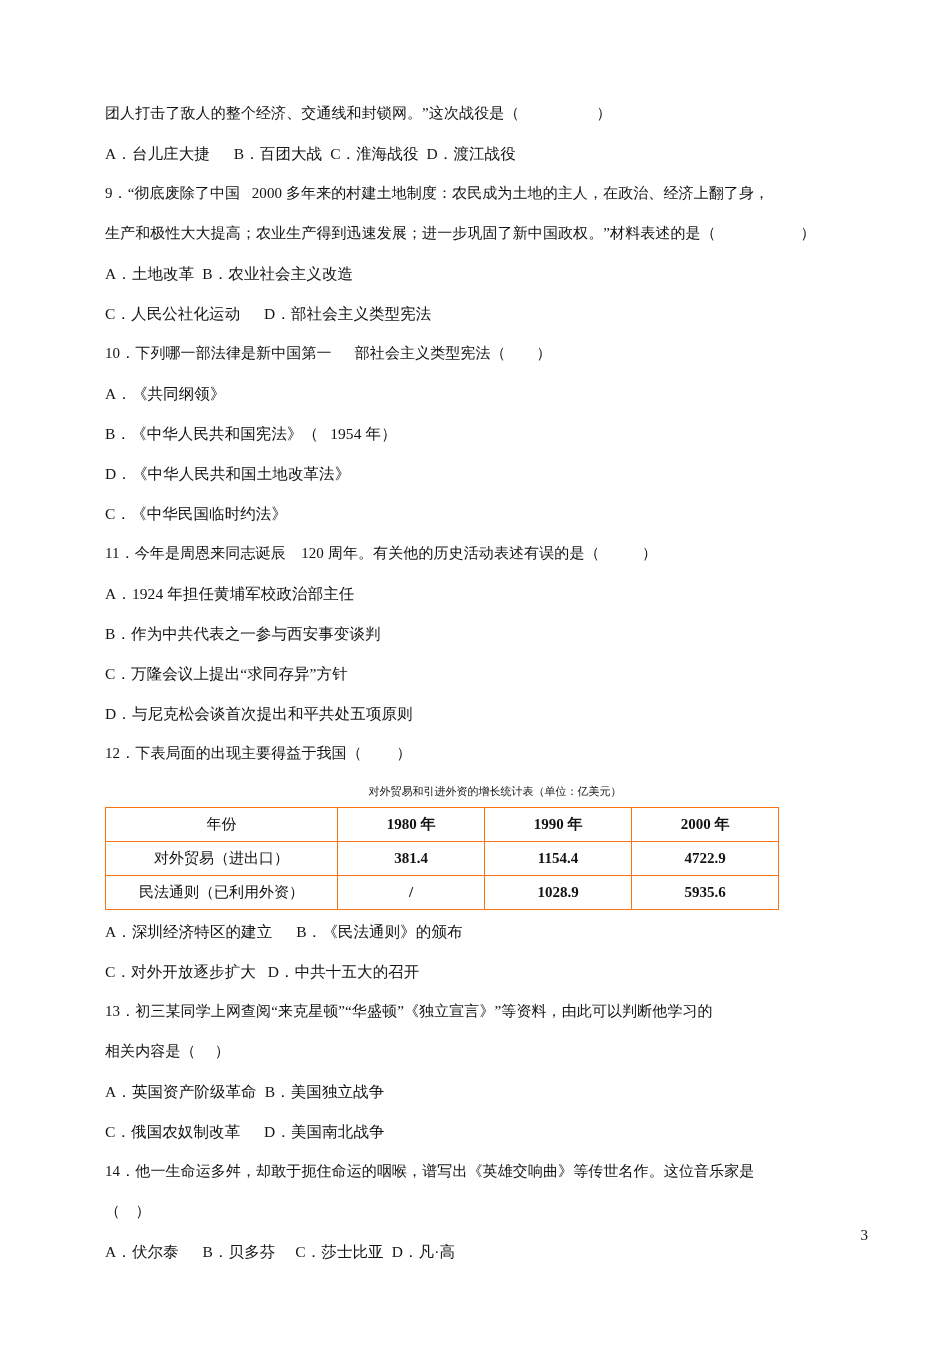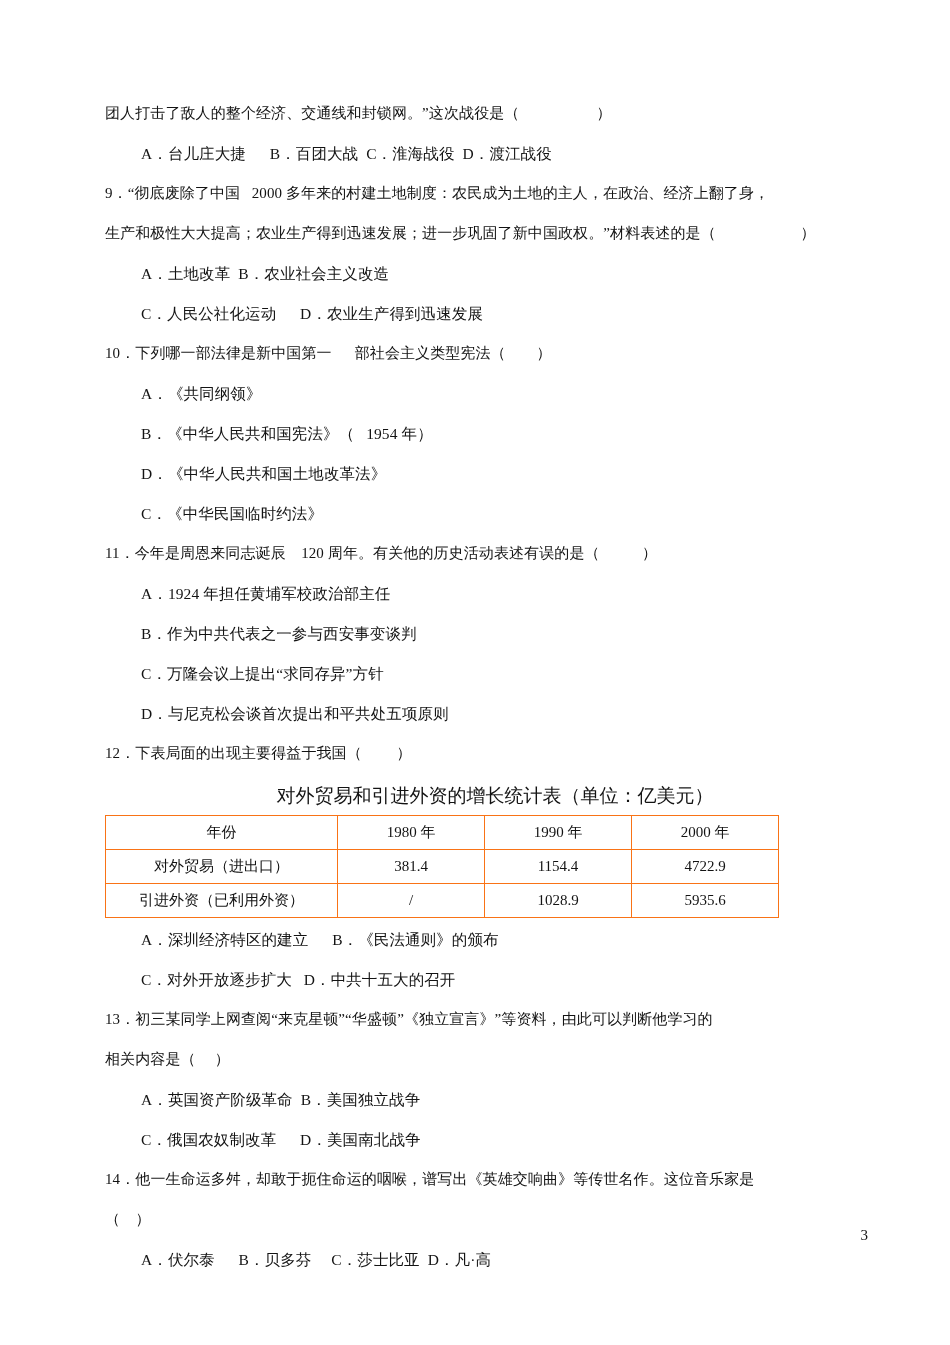--- a/index.html
+++ b/index.html
@@ -30,28 +30,28 @@
   .line {
     font-size: 15.5px;
     line-height: 1;
     letter-spacing: 0.1px;
     white-space: pre;
     height: 18px;
     margin: 0 0 22px 0;
     color: #131313;
   }
   .q-line { font-size: 15px; }
-  .opt-line { font-size: 15.5px; margin-left: 36px; }
+  .opt-line { font-size: 15.5px; }
 
   
   .qblock { margin: 0; padding: 0; }
 
   
   .table-caption {
-    font-size: 19px;
+    font-size: 11px;
     text-align: center;
     margin: 0 0 10px 0;
     white-space: pre;
     line-height: 1;
     padding-left: 20px;
   }
 
   
   .data-table {
     border-collapse: collapse;
@@ -63,21 +63,21 @@
     border: 1px solid #f97316;
     text-align: center;
     font-size: 15px;
     height: 33px;
     padding: 0 2px;
     color: #131313;
     vertical-align: middle;
     white-space: nowrap;
   }
   .col-label { width: 227px; }
-  .col-y     { width: 142px; }
+  .col-y     { width: 142px; font-weight: bold; }
 
   
   .page-number {
     position: absolute;
     right: 82px;
     top: 1228px;
     font-size: 15px;
     color: #131313;
     line-height: 1;
   }
@@ -91,21 +91,21 @@
 
     <div class="qblock">
       <div class="line q-line">团人打击了敌人的整个经济、交通线和封锁网。”这次战役是（                    ）</div>
       <div class="line opt-line">A．台儿庄大捷      B．百团大战  C．淮海战役  D．渡江战役</div>
     </div>
 
     <div class="qblock">
       <div class="line q-line">9．“彻底废除了中国   2000 多年来的村建土地制度：农民成为土地的主人，在政治、经济上翻了身，</div>
       <div class="line q-line">生产和极性大大提高；农业生产得到迅速发展；进一步巩固了新中国政权。”材料表述的是（                      ）</div>
       <div class="line opt-line">A．土地改革  B．农业社会主义改造</div>
-      <div class="line opt-line">C．人民公社化运动      D．农业生产得到迅速发展</div>
+      <div class="line opt-line">C．人民公社化运动      D．部社会主义类型宪法</div>
     </div>
 
     <div class="qblock">
       <div class="line q-line">10．下列哪一部法律是新中国第一      部社会主义类型宪法（        ）</div>
       <div class="line opt-line">A．《共同纲领》</div>
       <div class="line opt-line">B．《中华人民共和国宪法》（   1954 年）</div>
       <div class="line opt-line">D．《中华人民共和国土地改革法》</div>
       <div class="line opt-line">C．《中华民国临时约法》</div>
     </div>
 
@@ -130,21 +130,21 @@
             <td class="col-y">1990 年</td>
             <td class="col-y">2000 年</td>
           </tr>
           <tr>
             <td class="col-label">对外贸易（进出口）</td>
             <td class="col-y">381.4</td>
             <td class="col-y">1154.4</td>
             <td class="col-y">4722.9</td>
           </tr>
           <tr>
-            <td class="col-label">引进外资（已利用外资）</td>
+            <td class="col-label">民法通则（已利用外资）</td>
             <td class="col-y">/</td>
             <td class="col-y">1028.9</td>
             <td class="col-y">5935.6</td>
           </tr>
         </tbody>
       </table>
 
       <div class="line opt-line">A．深圳经济特区的建立      B．《民法通则》的颁布</div>
       <div class="line opt-line">C．对外开放逐步扩大   D．中共十五大的召开</div>
     </div>

